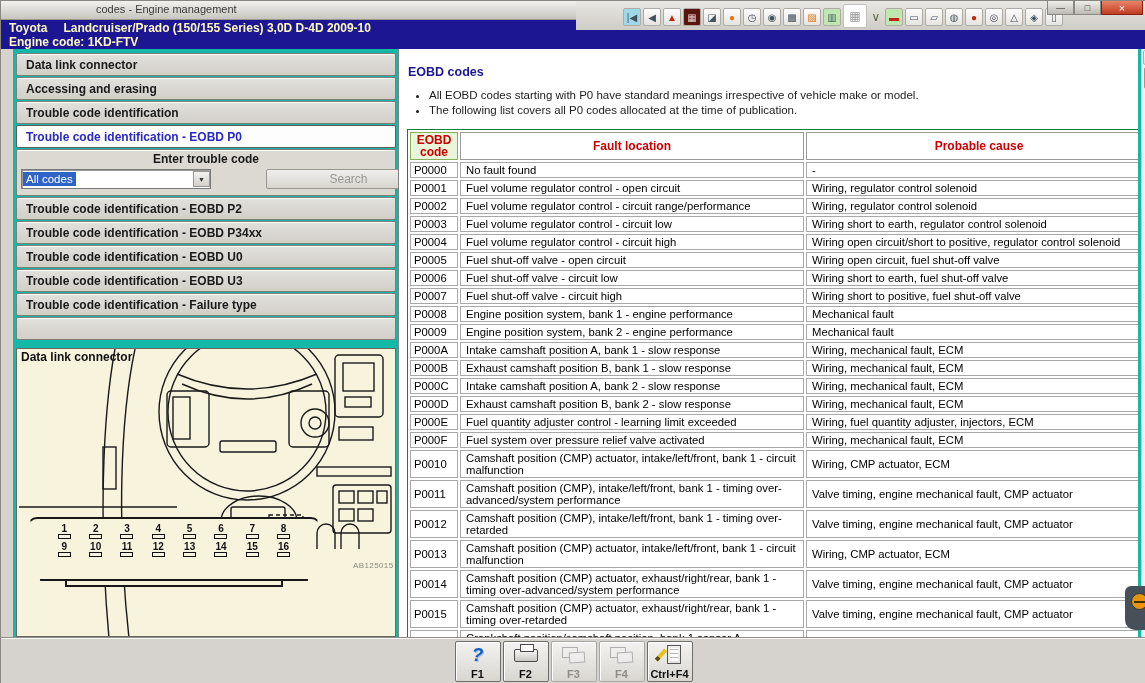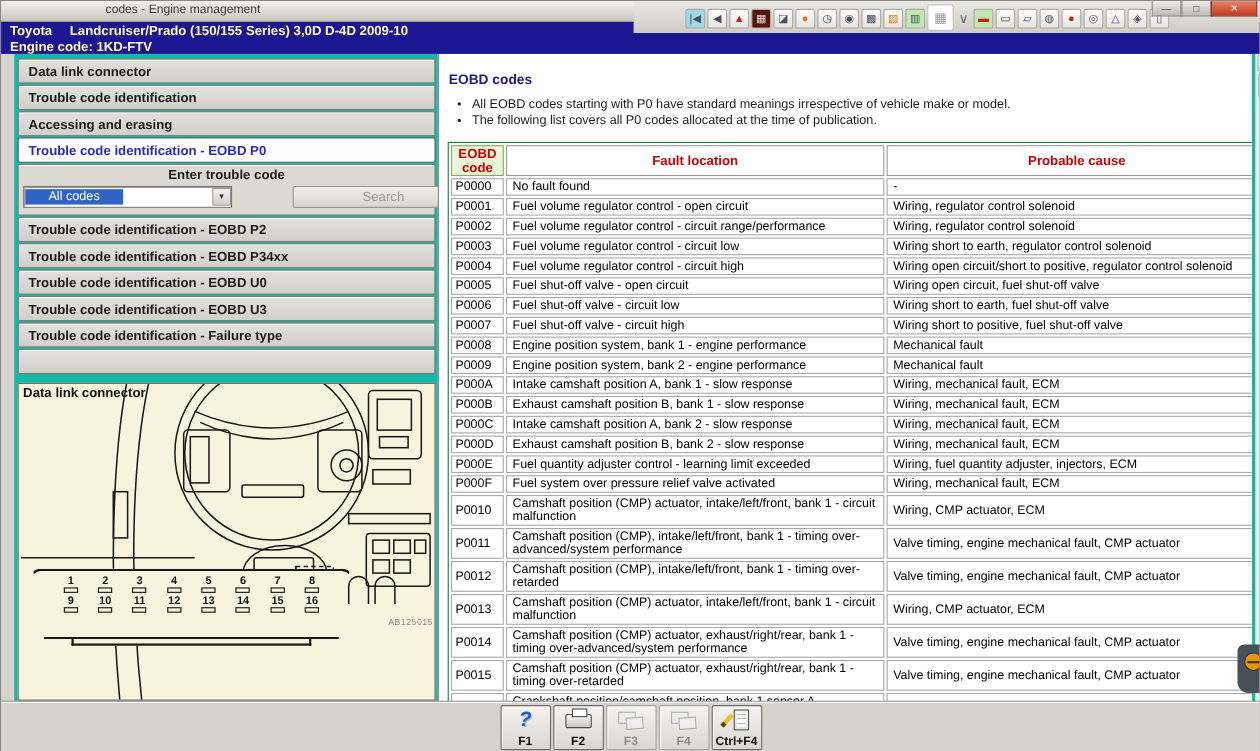--- a/index.html
+++ b/index.html
@@ -46,21 +46,21 @@
     border:1px solid #7f7d78; border-radius:2px; box-shadow:inset 0 1px 0 #fbfbfa;
     font-size:12px; font-weight:bold; color:#1a1a1a; display:flex; align-items:center; padding-left:9px; cursor:pointer; }
   .sbtn.active { background:#fdfdfd; color:#2a2ac0; box-shadow:none; border-color:#5c5c5c; }
   .sbtn.empty { height:23px; }
   .search-panel { height:47px; margin-bottom:1px; background:#dcd9d3; border:1px solid #7f7d78; border-radius:2px;
     box-shadow:inset 0 1px 0 #fbfbfa; padding:2px 4px 0 4px; }
   .search-panel .sp-title { text-align:center; font-size:12px; font-weight:bold; color:#1a1a1a; margin-bottom:3px; }
   .sp-row { display:flex; gap:10px; }
   .dropdown { flex:0 0 190px; height:20px; background:#fff; border:1px solid #7a7a7a;
     box-shadow:inset 1px 1px 0 #9a9a9a; display:flex; align-items:center; cursor:pointer; }
-  .dropdown .sel { background:#2f63c5; color:#fff; font-size:11.5px; padding:1px 21px; margin-left:1px; }
+  .dropdown .sel { background:#2f63c5; color:#fff; font-size:11.5px; padding:1px 3px; margin-left:1px; }
   .dropdown .dd-arrow { margin-left:auto; width:17px; height:16px; background:linear-gradient(#f4f3f1,#d3d0ca);
     border:1px solid #9a978f; display:flex; align-items:center; justify-content:center; font-size:7px; color:#333; }
   .search-btn { flex:0 0 165px; height:20px; background:linear-gradient(#f0efec,#d8d5cf); border:1px solid #9a978f;
     border-radius:2px; font-size:12px; color:#9a9893; display:flex; align-items:center; justify-content:center; cursor:default;margin-left:45px; }
 
   
   .diagram { position:absolute; left:3px; top:299px; width:380px; height:289px; background:#f7f3dd;
     border:1px solid #6a675f; overflow:hidden; }
   .diagram .dg-title { position:absolute; left:4px; top:1px; font-size:12px; font-weight:bold; color:#111; z-index:2; }
   .diagram svg { position:absolute; left:0; top:0; }
@@ -174,25 +174,25 @@
   <div class="main">
 
     <div class="sidebar">
       <div>
 
           <div class="sbtn">
             <span>Data link connector</span>
           </div>
 
           <div class="sbtn">
+            <span>Accessing and erasing</span>
+          </div>
+
+          <div class="sbtn">
             <span>Trouble code identification</span>
-          </div>
-
-          <div class="sbtn">
-            <span>Accessing and erasing</span>
           </div>
         </div>
       <div class="sbtn active">
         <span>Trouble code identification - EOBD P0</span>
       </div>
       <div class="search-panel">
         <div class="sp-title">Enter trouble code</div>
         <div class="sp-row">
           <div class="dropdown">
             <span class="sel">All codes</span>

